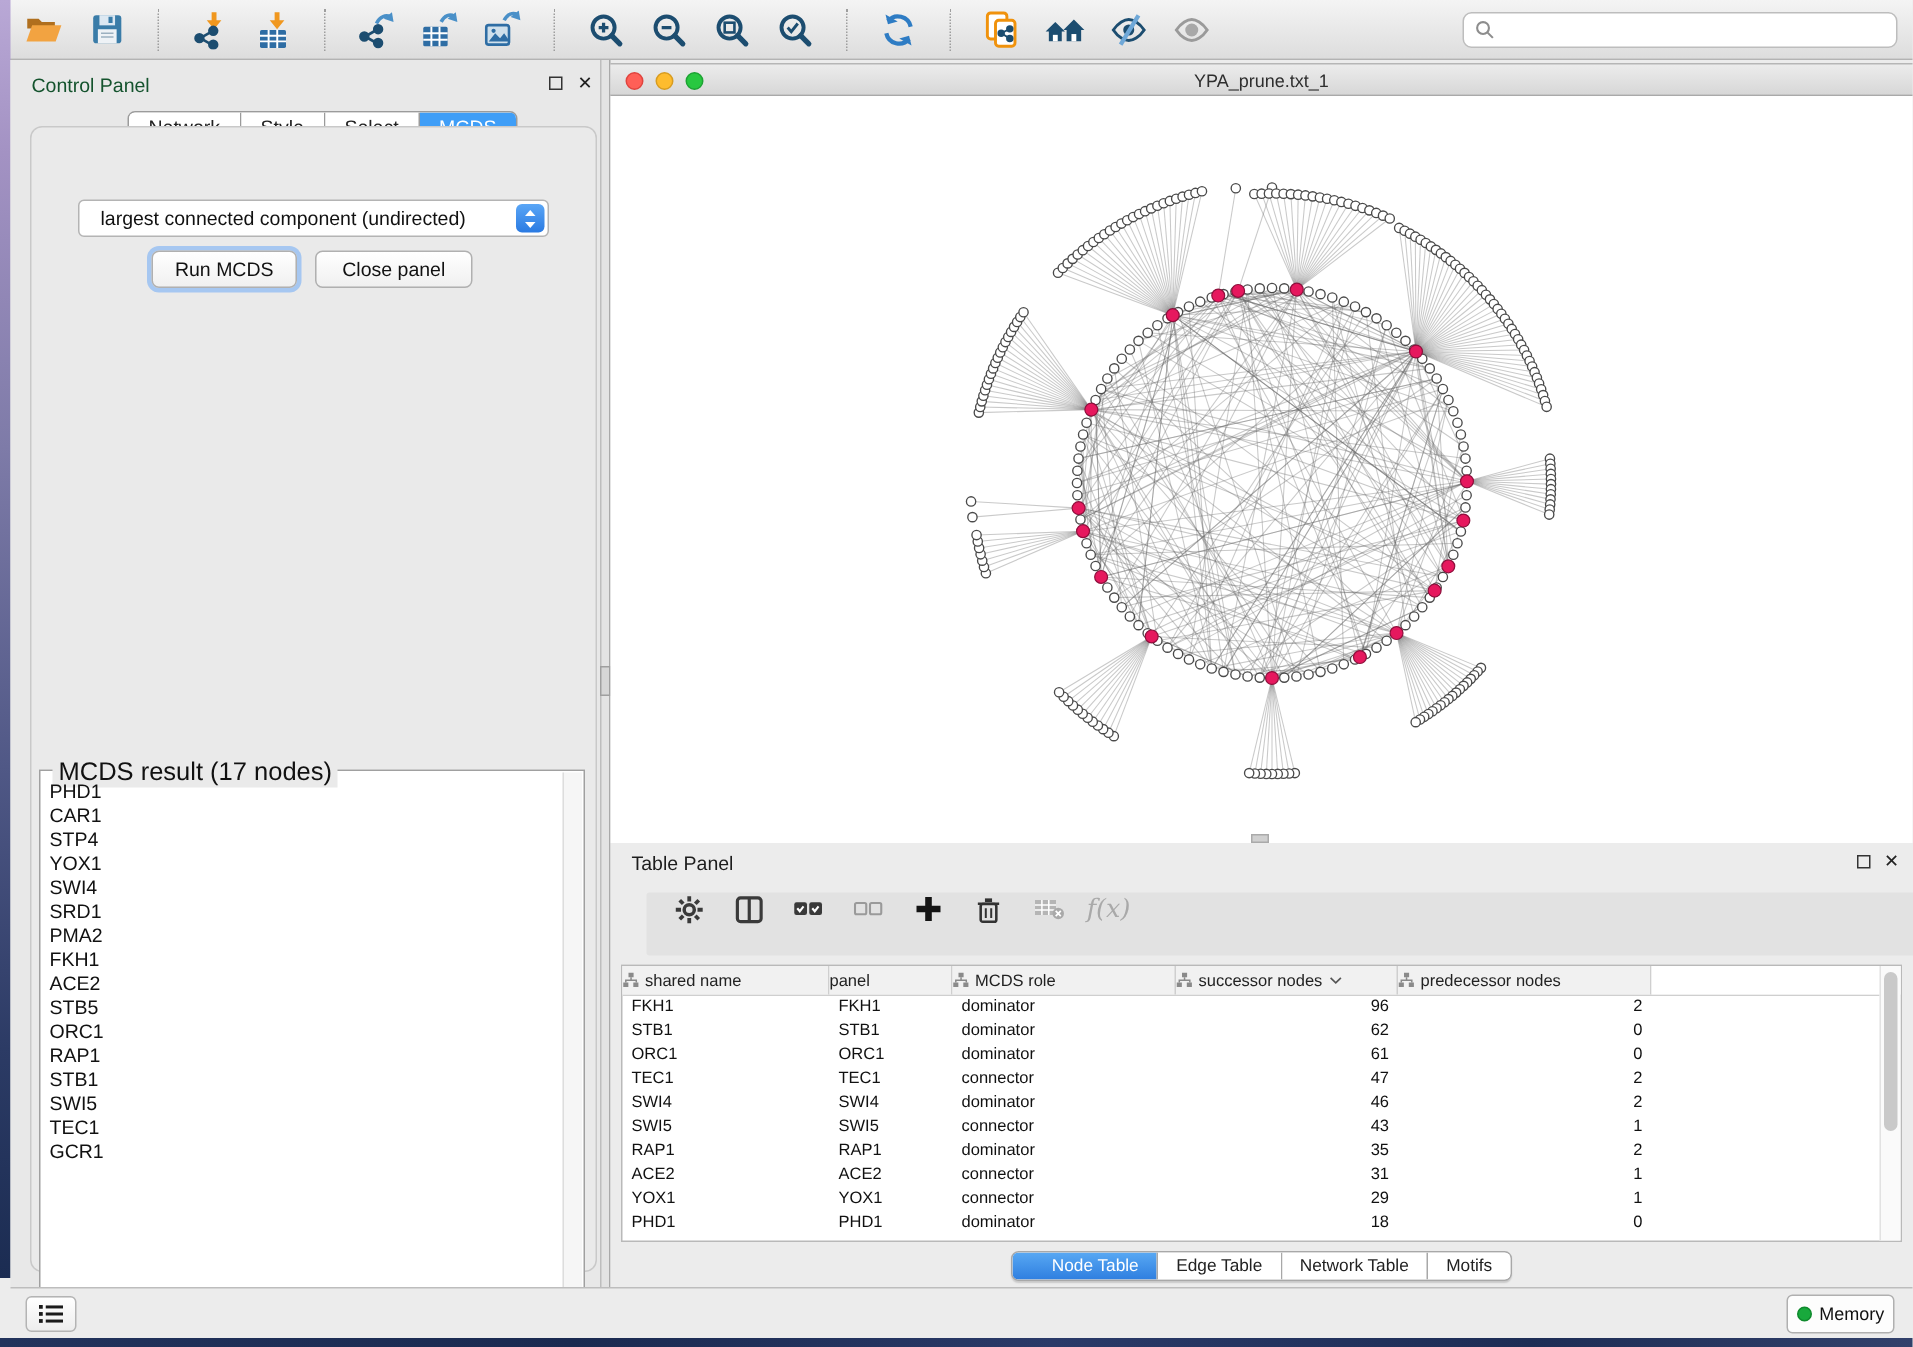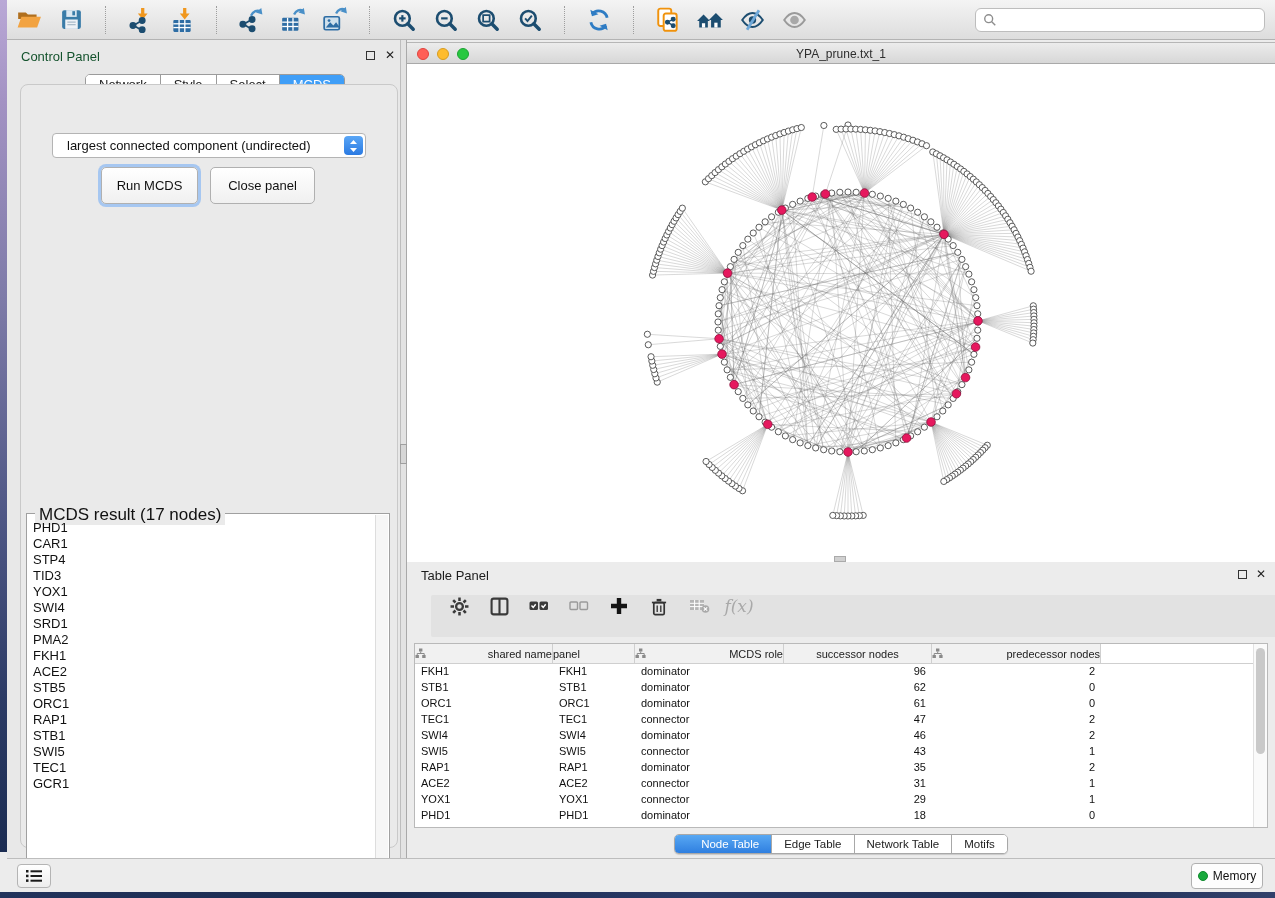--- a/index.html
+++ b/index.html
@@ -36,21 +36,21 @@
   .cp-tab:last-child { border-right:none; }
   .cp-tab.active { background:#3f9ef7; color:#fff; }
   #cp-panel { position:absolute; left:13px; top:44px; width:378px; height:764px;
     background:#eaeaea; border:1px solid #c9c9c9; border-radius:8px; }
   #opt-label { position:absolute; left:0; top:27px; width:100%; text-align:center; font-size:13px; color:#111; }
   #criterion-select { position:absolute; left:31px; top:48px; width:314px; height:25px; background:#fff;
     border:1px solid #b4b4b4; border-radius:4px; display:flex; align-items:center; font-size:13px; color:#111; padding-left:14px; }
   #criterion-stepper { position:absolute; right:2px; top:2px; width:19px; height:19px; border-radius:4px;
     background:linear-gradient(180deg,#5aa6f6,#2a7ae2); display:flex; flex-direction:column; align-items:center; justify-content:center; }
   #criterion-stepper svg { display:block; }
-  .cp-btn { position:absolute; top:82px; height:37px; background:linear-gradient(180deg,#ffffff,#f0f0f0);
+  .cp-btn { position:absolute; top:82px; height:25px; background:linear-gradient(180deg,#ffffff,#f0f0f0);
     border:1px solid #b0b0b0; border-radius:5px; font-size:13px; color:#111; display:flex; align-items:center; justify-content:center; }
   #run-btn  { left:80px; width:97px; box-shadow:0 0 0 3px rgba(110,170,245,.55); }
   #closep-btn { left:189px; width:105px; }
   #mcds-group { position:absolute; left:5px; top:428px; width:364px; height:366px;
     border:1px solid #a0a0a0; background:#fff; }
   #mcds-legend { position:absolute; left:8px; top:-9px; background:#eaeaea; padding:0 4px; font-size:17px; color:#111; }
   #mcds-list { position:absolute; left:1px; top:6px; width:348px; height:352px; overflow:hidden; }
   .mcds-item { font-size:13px; color:#111; line-height:16px; padding-left:5px; }
   #mcds-scroll { position:absolute; right:1px; top:1px; width:13px; height:358px; background:#f6f6f6; border-left:1px solid #ddd; }
 
@@ -75,21 +75,21 @@
   #tp-title { position:absolute; left:14px; top:6px; font-size:13px; color:#1d1d1d; }
   #tp-float { position:absolute; left:831px; top:8px; }
   #tp-close { position:absolute; left:849px; top:7px; }
   #tp-toolbar { position:absolute; left:24px; top:33px; width:854px; height:42px; background:#e2e2e2; border-radius:2px;
     display:flex; align-items:flex-start; padding-left:16px; }
   .tp-ico { width:24px; height:22px; display:flex; align-items:center; justify-content:center; margin-right:16px; }
   .fx-text { font-family:"DejaVu Serif","Liberation Serif",serif; font-style:italic; color:#a9a9a9; font-size:17px; }
   #tbl { position:absolute; left:7px; top:81px; width:854px; height:185px; background:#fff; border:1px solid #b9b9b9; }
   #tbl-head { display:flex; height:20px; border-bottom:1px solid #cfcfcf; background:#f1f1f1; }
   .th { display:flex; align-items:center; font-size:11px; color:#222; border-right:1px solid #cfcfcf;
-    justify-content:space-between; gap:4px; background:#f1f1f1; }
+    justify-content:flex-start; gap:4px; background:#f1f1f1; }
   .th-fill { background:#fff; border-right:none; flex:1; }
   .tr { display:flex; height:16px; }
   .td { font-size:11px; color:#111; padding:1px 6px 0 6px; white-space:nowrap; overflow:hidden; }
   .td.num { text-align:right; }
   #tbl-scroll { position:absolute; right:0; top:0; width:14px; height:183px; background:#fafafa; border-left:1px solid #e2e2e2; }
   #tbl-thumb { position:absolute; left:2px; top:4px; width:9px; height:106px; background:#c9c9c9; border-radius:5px; }
   #tp-tabs { position:absolute; left:0; top:272px; width:100%; display:flex; justify-content:center; }
   #tp-tabs-group { display:flex; height:20px; border:1px solid #a8a8a8; border-radius:5px; overflow:hidden; background:#fff; box-shadow:0 1px 1px rgba(0,0,0,.15);}
   .tp-tab { padding:0 12px; font-size:11.5px; color:#222; display:flex; align-items:center; border-right:1px solid #a8a8a8; background:#fff; }
   .tp-tab:last-child { border-right:none; }
@@ -297,21 +297,20 @@
       </span>
     </div>
     <div id="run-btn" class="cp-btn">Run MCDS</div>
     <div id="closep-btn" class="cp-btn">Close panel</div>
     <div id="mcds-group">
       <span id="mcds-legend">MCDS result (17 nodes)</span>
       <div id="mcds-list">
           <div class="mcds-item">PHD1</div>
           <div class="mcds-item">CAR1</div>
           <div class="mcds-item">STP4</div>
-          <div class="mcds-item">TID3</div>
           <div class="mcds-item">YOX1</div>
           <div class="mcds-item">SWI4</div>
           <div class="mcds-item">SRD1</div>
           <div class="mcds-item">PMA2</div>
           <div class="mcds-item">FKH1</div>
           <div class="mcds-item">ACE2</div>
           <div class="mcds-item">STB5</div>
           <div class="mcds-item">ORC1</div>
           <div class="mcds-item">RAP1</div>
           <div class="mcds-item">STB1</div>
@@ -1124,21 +1123,21 @@
           </div>
           <div class="th" style="width: 149px;">
             <svg width="11" height="11" viewBox="0 0 11 11">
               <rect x="4" y="0.5" width="3.4" height="3" fill="#8a8a8a"></rect>
               <rect x="0.5" y="7" width="3.4" height="3" fill="#8a8a8a"></rect>
               <rect x="7.2" y="7" width="3.4" height="3" fill="#8a8a8a"></rect>
               <path d="M5.7 3.5v2M2.2 7V5.5h7V7" stroke="#8a8a8a" fill="none"></path>
             </svg>
             <span>MCDS role</span>
           </div>
-          <div class="th" style="width: 148px; flex-direction: column;">
+          <div class="th" style="width: 148px;">
             <svg width="11" height="11" viewBox="0 0 11 11">
               <rect x="4" y="0.5" width="3.4" height="3" fill="#8a8a8a"></rect>
               <rect x="0.5" y="7" width="3.4" height="3" fill="#8a8a8a"></rect>
               <rect x="7.2" y="7" width="3.4" height="3" fill="#8a8a8a"></rect>
               <path d="M5.7 3.5v2M2.2 7V5.5h7V7" stroke="#8a8a8a" fill="none"></path>
             </svg>
             <span>successor nodes</span>
             <svg width="9" height="6" viewBox="0 0 10 7">
               <path d="M1 1l4 4 4-4" stroke="#555" stroke-width="1.3" fill="none"></path>
             </svg>

